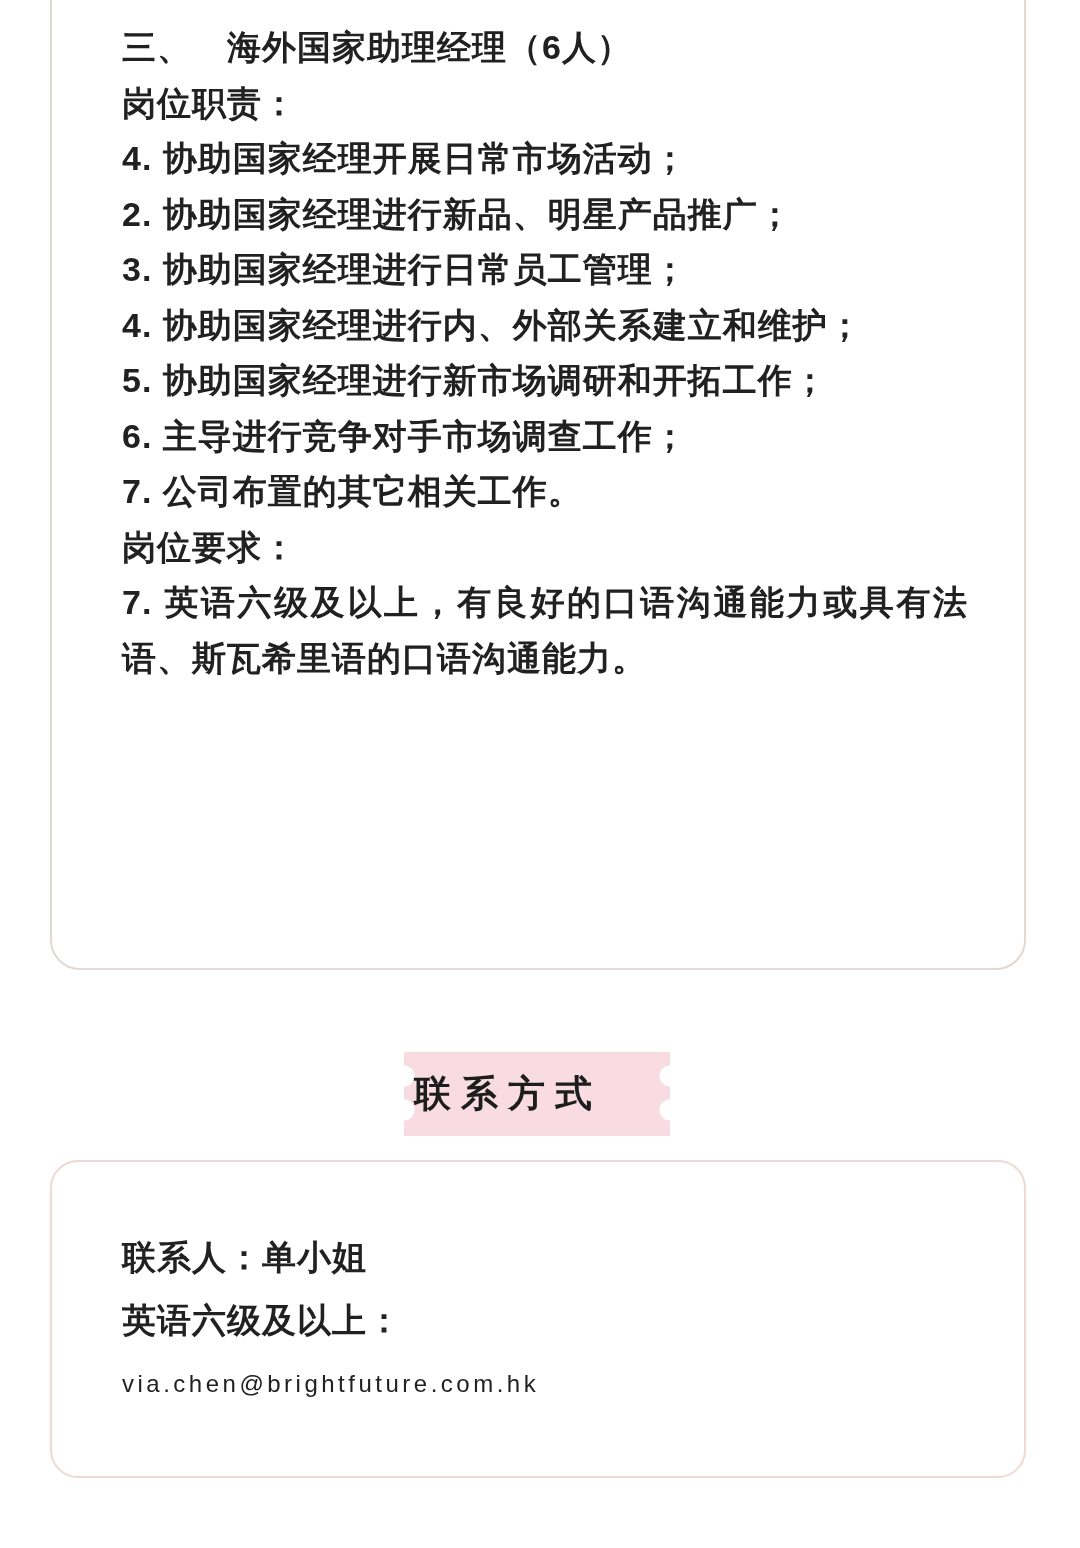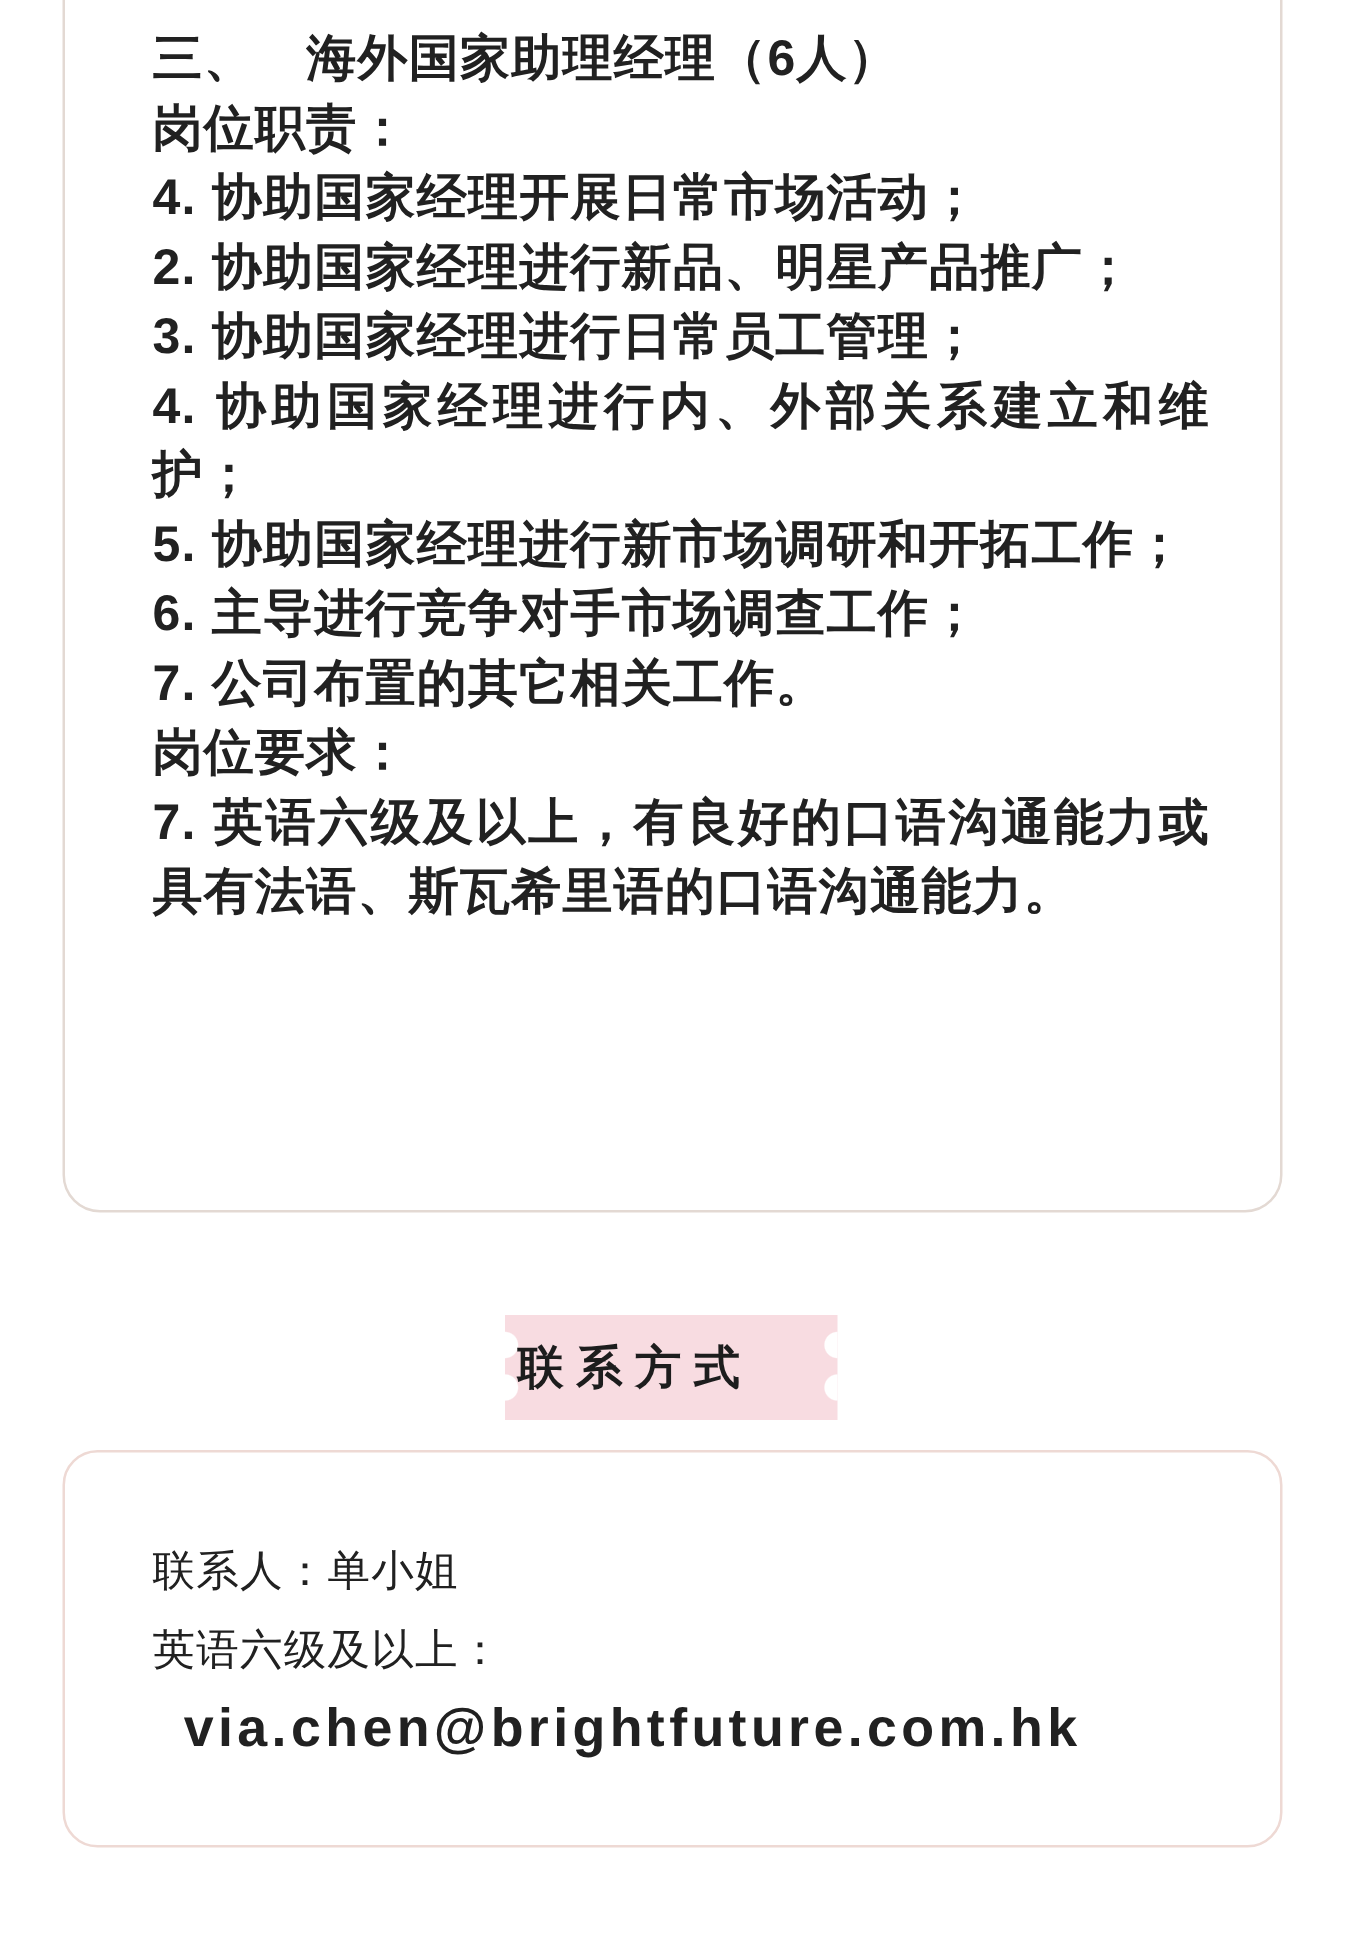--- a/index.html
+++ b/index.html
@@ -29,21 +29,21 @@
     box-sizing: border-box;
   }
   .job-text {
     position: absolute;
     left: 70px;
     top: 78px; 
     width: 846px;
   }
   .job-text p {
     margin: 0;
-    font-size: 40px;
+    font-size: 34px;
     font-weight: 700;
     line-height: 55.5px;
     letter-spacing: 1px;
     text-align: justify;
     word-break: break-all;
   }
 
   
   .ribbon {
     position: absolute;
@@ -83,29 +83,28 @@
   }
   .contact-text {
     position: absolute;
     left: 70px;
     top: 64px;
     width: 846px;
   }
   .contact-text p {
     margin: 0;
     font-size: 34px;
-    font-weight: 400;
+    font-weight: 700;
     line-height: 63px;
     letter-spacing: 1px;
   }
   .contact-text p.email {
-    font-size: 43px;
-    font-weight: 700;
+    font-size: 24px;
+    font-weight: 400;
     letter-spacing: 3.5px;
-    margin-left: 25px;
   }
 </style>
 </head>
 <body>
 
 <div class="job-card">
   <div class="job-text">
     <p>三、　海外国家助理经理（6人）</p>
     <p>岗位职责：</p>
     <p>4. 协助国家经理开展日常市场活动；</p>

